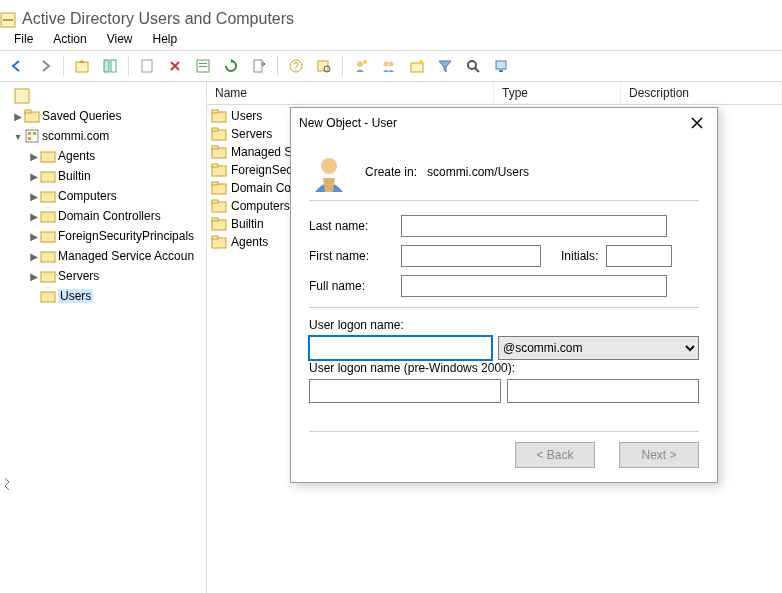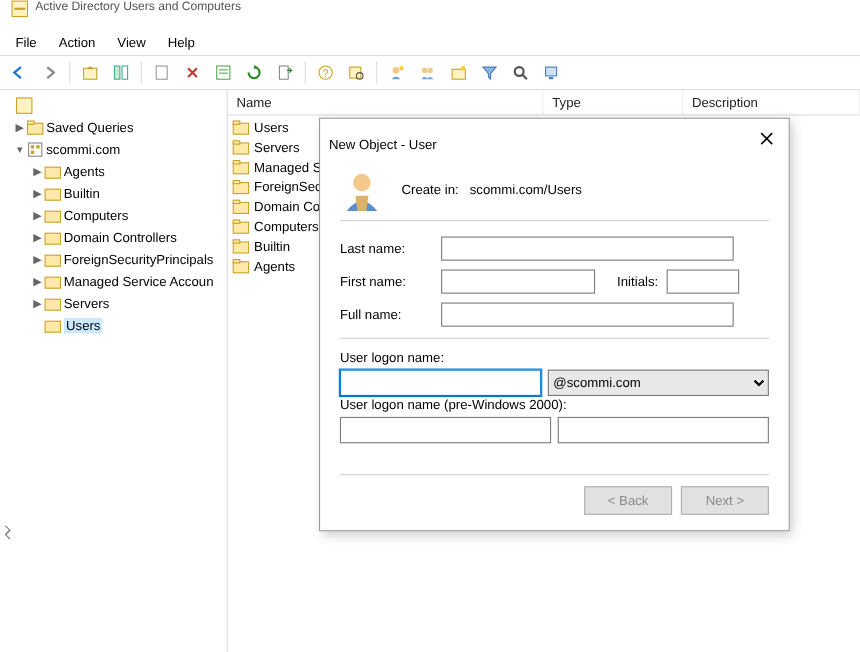--- a/index.html
+++ b/index.html
@@ -1,17 +1,17 @@
 <!DOCTYPE html>
 <html><head>
 <meta charset="utf-8">
 <style>
 html,body{margin:0;padding:0;font-family:"Segoe UI",Tahoma,sans-serif;font-size:12px;color:#000;background:#fff;height:100%;}
 body{width:782px;height:593px;overflow:hidden;position:relative;}
-.titlebar{height:28px;display:flex;align-items:flex-start;padding:0 10px;background:#fff;color:#555;font-size:11px;}
+.titlebar{height:28px;display:flex;align-items:flex-end;padding:0 0;background:#fff;color:#555;font-size:16px;}
 .titlebar .icon{width:16px;height:16px;margin-right:6px;}
 .menubar{height:22px;display:flex;align-items:center;padding:0 4px;border-bottom:1px solid #dcdcdc;}
 .menubar span{padding:2px 10px;cursor:default;}
 .toolbar{height:30px;display:flex;align-items:center;padding:0 4px;border-bottom:1px solid #dcdcdc;gap:2px;}
 .tbtn{width:24px;height:24px;display:flex;align-items:center;justify-content:center;border:1px solid transparent;}
 .sep{width:1px;height:20px;background:#dcdcdc;margin:0 3px;}
 .content{display:flex;height:calc(100% - 80px);}
 .tree{width:206px;border-right:1px solid #dcdcdc;padding:4px 0;overflow:hidden;}
 .tree-item{display:flex;align-items:center;height:18px;padding:1px 0;white-space:nowrap;}
 .tree-item .exp{width:12px;text-align:center;color:#666;font-size:10px;cursor:default;}
@@ -20,38 +20,38 @@
 .tree-item.selected .lbl{background:#cce8ff;padding:0 2px;}
 .list{flex:1;overflow:hidden;position:relative;}
 .list-header{display:flex;height:22px;border-bottom:1px solid #dcdcdc;}
 .list-header .col{padding:4px 8px;color:#222;font-weight:normal;border-right:1px solid #eee;}
 .list-body{padding:2px 0;}
 .list-row{display:flex;align-items:center;height:18px;padding:0 4px;white-space:nowrap;}
 .list-row .fold{width:16px;height:16px;margin-right:4px;}
 .fold svg,.icon svg{display:block;}
 
 .dialog{position:absolute;left:290px;top:107px;width:426px;height:374px;background:#fff;border:1px solid #9a9a9a;box-shadow:3px 3px 10px rgba(0,0,0,0.2);}
-.dlg-title{height:30px;display:flex;align-items:flex-end;justify-content:space-between;padding:0 8px;font-size:12px;color:#000;}
+.dlg-title{height:30px;display:flex;align-items:center;justify-content:space-between;padding:0 8px;font-size:12px;color:#000;}
 .dlg-title .close{width:24px;height:24px;display:flex;align-items:center;justify-content:center;cursor:default;}
 .dlg-body{padding:6px 18px 0 18px;}
 .dlg-head{display:flex;align-items:center;height:56px;border-bottom:1px solid #d0d0d0;}
 .dlg-head .usericon{width:40px;height:40px;margin-right:16px;}
 .dlg-head .lbl{margin-right:10px;}
 .fieldrow{display:flex;align-items:center;height:30px;}
 .fieldrow label{width:92px;}
 .fieldrow input[type=text]{height:20px;border:1px solid #7a7a7a;padding:0 4px;font:inherit;}
 .section-gap{height:10px;}
 .hr{height:1px;background:#d0d0d0;margin:6px 0 10px 0;}
 .logon-row{display:flex;gap:6px;margin-top:4px;}
 .logon-row input{flex:0 0 176px;height:20px;border:1px solid #7a7a7a;}
 .logon-row .focused{outline:1px solid #0078d7;border-color:#0078d7;}
 .logon-row select{flex:1;height:24px;border:1px solid #7a7a7a;background:#e8e8e8;font:inherit;}
 .pre2k{display:flex;gap:6px;margin-top:4px;}
 .pre2k input{flex:1;height:20px;border:1px solid #7a7a7a;background:#fff;}
-.dlg-footer{position:absolute;bottom:14px;left:18px;right:18px;border-top:1px solid #d0d0d0;padding-top:10px;display:flex;justify-content:flex-end;gap:8px;}
+.dlg-footer{position:absolute;bottom:14px;left:18px;right:18px;border-top:1px solid #d0d0d0;padding-top:10px;display:flex;justify-content:flex-end;gap:24px;}
 .btn{width:78px;height:24px;border:1px solid #adadad;background:#e1e1e1;font:inherit;display:flex;align-items:center;justify-content:center;}
 .btn.disabled{color:#8a8a8a;}
 .btn.primary{border:1px solid #0078d7;outline:1px solid #0078d7;}
 .resize-handle{position:absolute;left:0;top:476px;width:14px;height:16px;color:#666;}
 </style>
 </head>
 <body>
 
 <div class="titlebar">
   <span class="icon">

